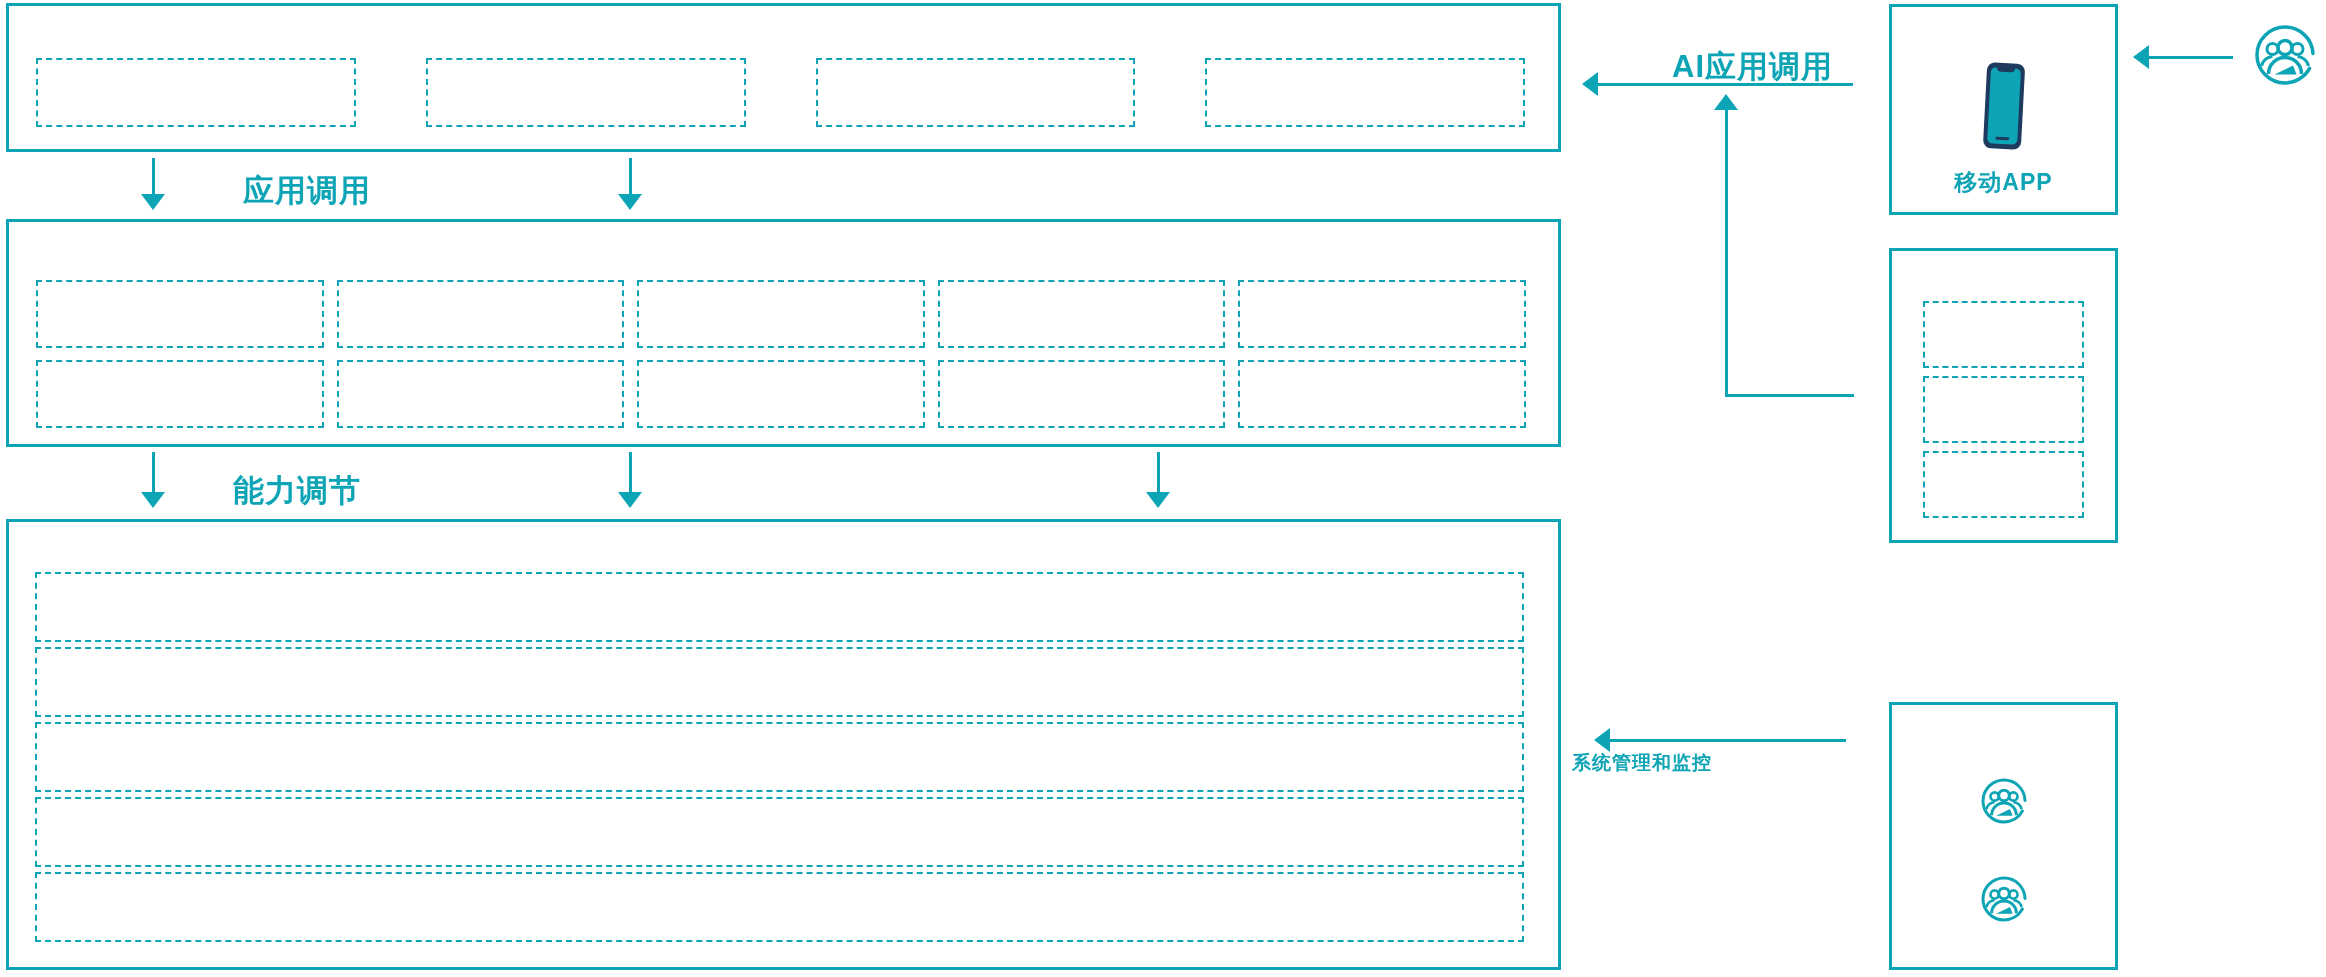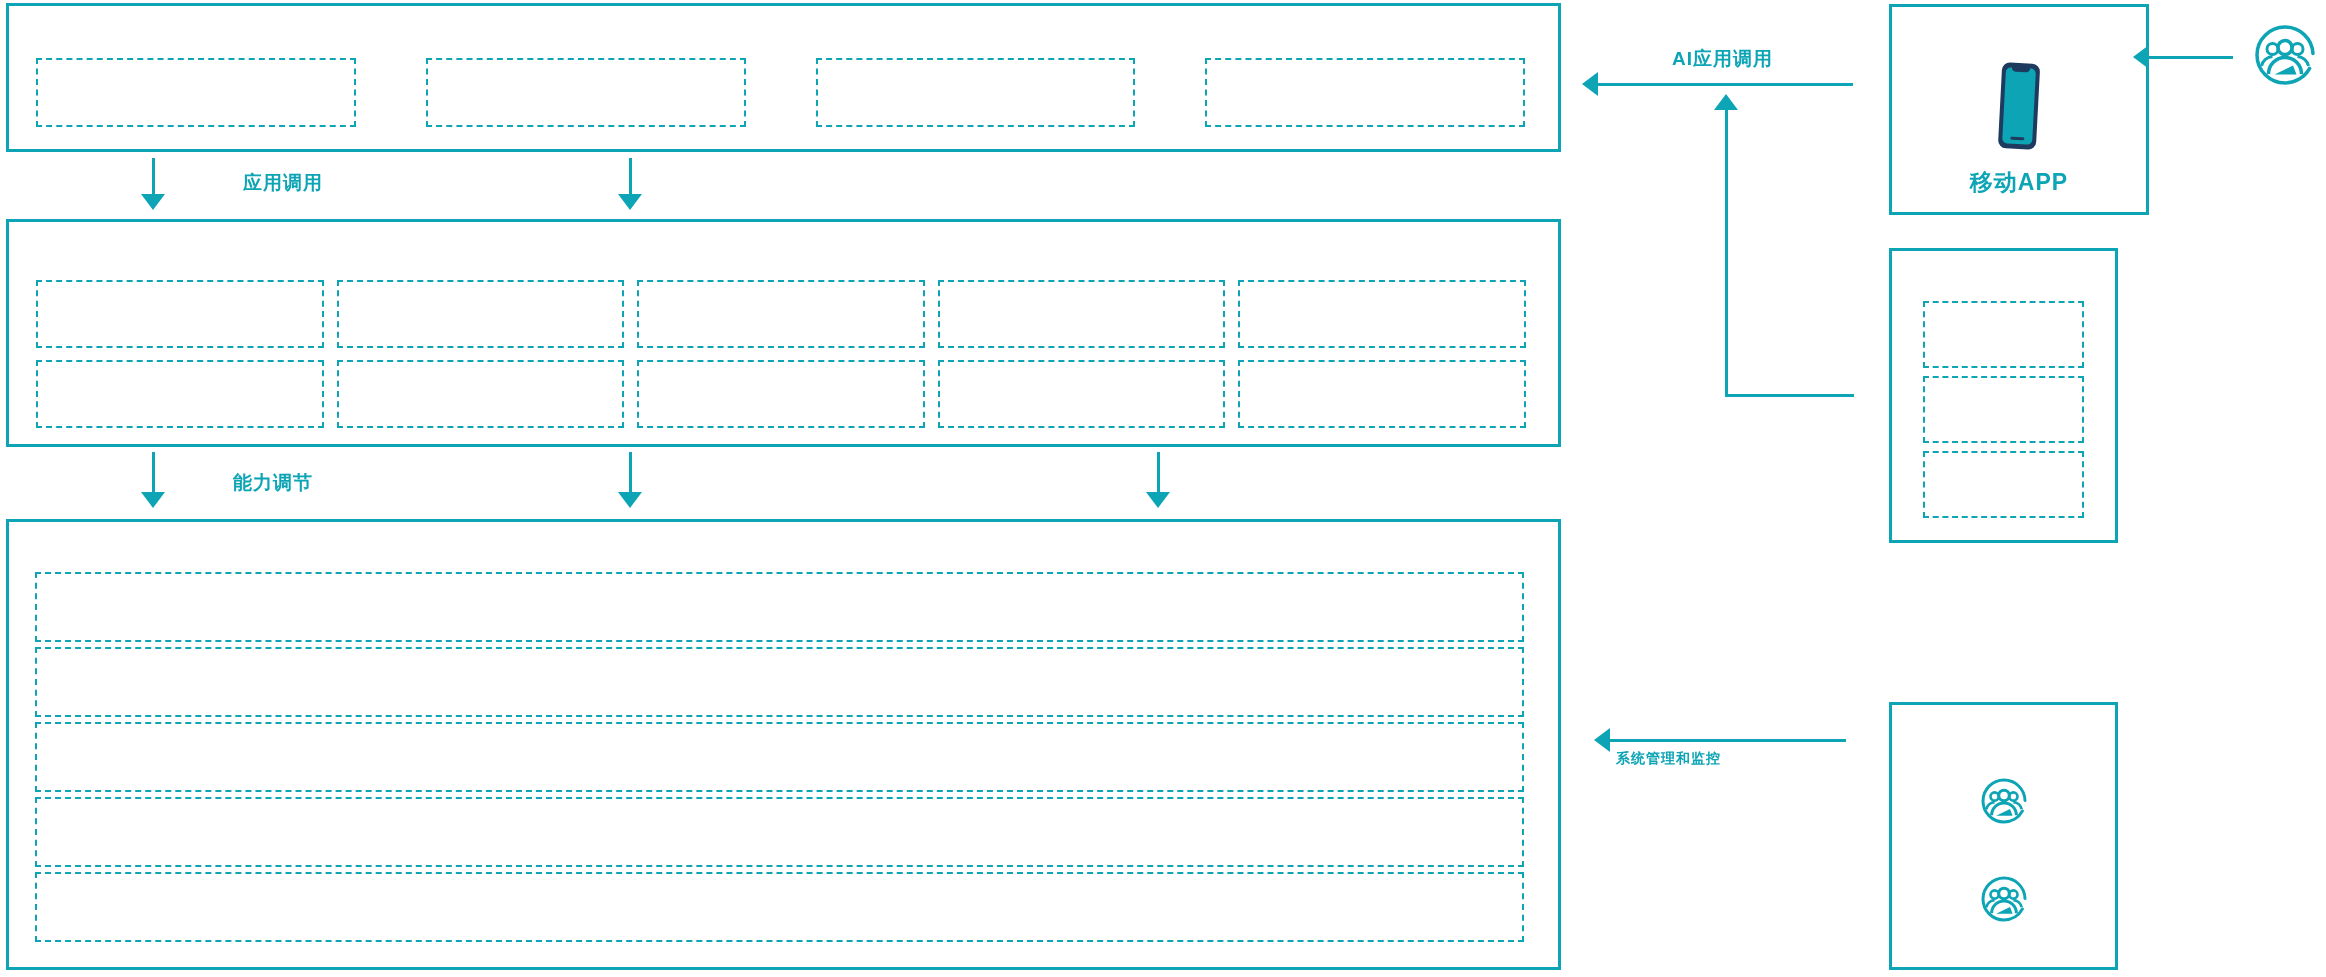--- a/index.html
+++ b/index.html
@@ -9,21 +9,21 @@
   }
   *{box-sizing:border-box;margin:0;padding:0;}
   body{background:var(--bg);font-family:"Liberation Sans",sans-serif;}
   .canvas{position:relative;width:2326px;height:977px;background:var(--bg);overflow:hidden;}
 
   
   .container{position:absolute;border:3px solid var(--teal);background:var(--bg);}
   .c-top{left:6px;top:3px;width:1555px;height:149px;}
   .c-mid{left:6px;top:219px;width:1555px;height:228px;}
   .c-bottom{left:6px;top:519px;width:1555px;height:451px;}
-  .c-mobile{left:1889px;top:4px;width:260px;height:211px;display:flex;flex-direction:column;align-items:center;padding-top:52px;}
+  .c-mobile{left:1889px;top:4px;width:229px;height:211px;display:flex;flex-direction:column;align-items:center;padding-top:52px;}
   .c-rmid{left:1889px;top:248px;width:229px;height:295px;}
   .c-rbottom{left:1889px;top:702px;width:229px;height:268px;display:flex;flex-direction:column;align-items:center;padding-top:72px;gap:50px;}
 
   
   .dash-box{border:2px dashed var(--teal);background:var(--bg);}
   .strip{position:absolute;}
   .strip-top{left:27px;top:52px;right:33px;height:69px;display:flex;gap:70px;}
   .strip-top .dash-box{flex:1;height:69px;}
   .strip-mid{left:27px;top:58px;right:32px;height:148px;display:grid;grid-template-columns:repeat(5,1fr);grid-template-rows:1fr 1fr;column-gap:13px;row-gap:12px;}
   .strip-bottom{left:26px;top:50px;right:34px;display:flex;flex-direction:column;gap:5px;}
@@ -35,21 +35,21 @@
   .arrow-down,.arrow-up{position:absolute;width:24px;display:flex;flex-direction:column;align-items:center;}
   .arrow-down .shaft,.arrow-up .shaft{width:3px;flex:1;background:var(--teal);}
   .arrow-down .head{width:0;height:0;border-left:12px solid transparent;border-right:12px solid transparent;border-top:16px solid var(--teal);}
   .arrow-up .head{width:0;height:0;border-left:12px solid transparent;border-right:12px solid transparent;border-bottom:16px solid var(--teal);}
   .arrow-left{position:absolute;height:24px;display:flex;align-items:center;}
   .arrow-left .head{width:0;height:0;border-top:12px solid transparent;border-bottom:12px solid transparent;border-right:16px solid var(--teal);}
   .arrow-left .shaft{height:3px;flex:1;background:var(--teal);}
   .hline{position:absolute;height:3px;background:var(--teal);}
 
   
-  .flow-label{position:absolute;color:var(--teal);font-weight:bold;font-size:19px;letter-spacing:1px;white-space:nowrap;}
+  .flow-label{position:absolute;color:var(--teal);font-weight:bold;font-size:31px;letter-spacing:1px;white-space:nowrap;}
   .box-label{color:var(--teal);font-weight:bold;font-size:23px;letter-spacing:1px;margin-top:12px;text-align:center;}
 
   .icon-svg{display:block;color:var(--teal);}
   .actor{position:absolute;}
 </style>
 </head>
 <body>
 
 <div class="canvas">
 
@@ -120,21 +120,21 @@
   <div class="arrow-up" style="left:1714px;top:94px;height:303px;">
     <div class="head"></div>
     <div class="shaft"></div>
   </div>
   <div class="hline" style="left:1726px;top:394px;width:128px;"></div>
 
   <div class="arrow-left" style="left:1594px;top:728px;width:252px;">
     <div class="head"></div>
     <div class="shaft"></div>
   </div>
-  <span class="flow-label" style="left:1616px;top:750px;font-size:14px;">系统管理和监控</span>
+  <span class="flow-label" style="left:1572px;top:750px;font-size:19px;">系统管理和监控</span>
 
   <div class="container c-mobile">
     <svg class="icon-svg" width="64" height="96" viewBox="0 0 64 96">
       <g transform="rotate(3 32 48)">
         <rect x="13" y="4" width="38" height="86" rx="8" fill="#1e3a5f"></rect>
         <rect x="17" y="9" width="30" height="76" rx="5" fill="#0da4b5"></rect>
         <rect x="23" y="5" width="18" height="8" rx="4" fill="#1e3a5f"></rect>
         <rect x="25" y="78" width="14" height="3" rx="1.5" fill="#1e3a5f"></rect>
       </g>
     </svg>

